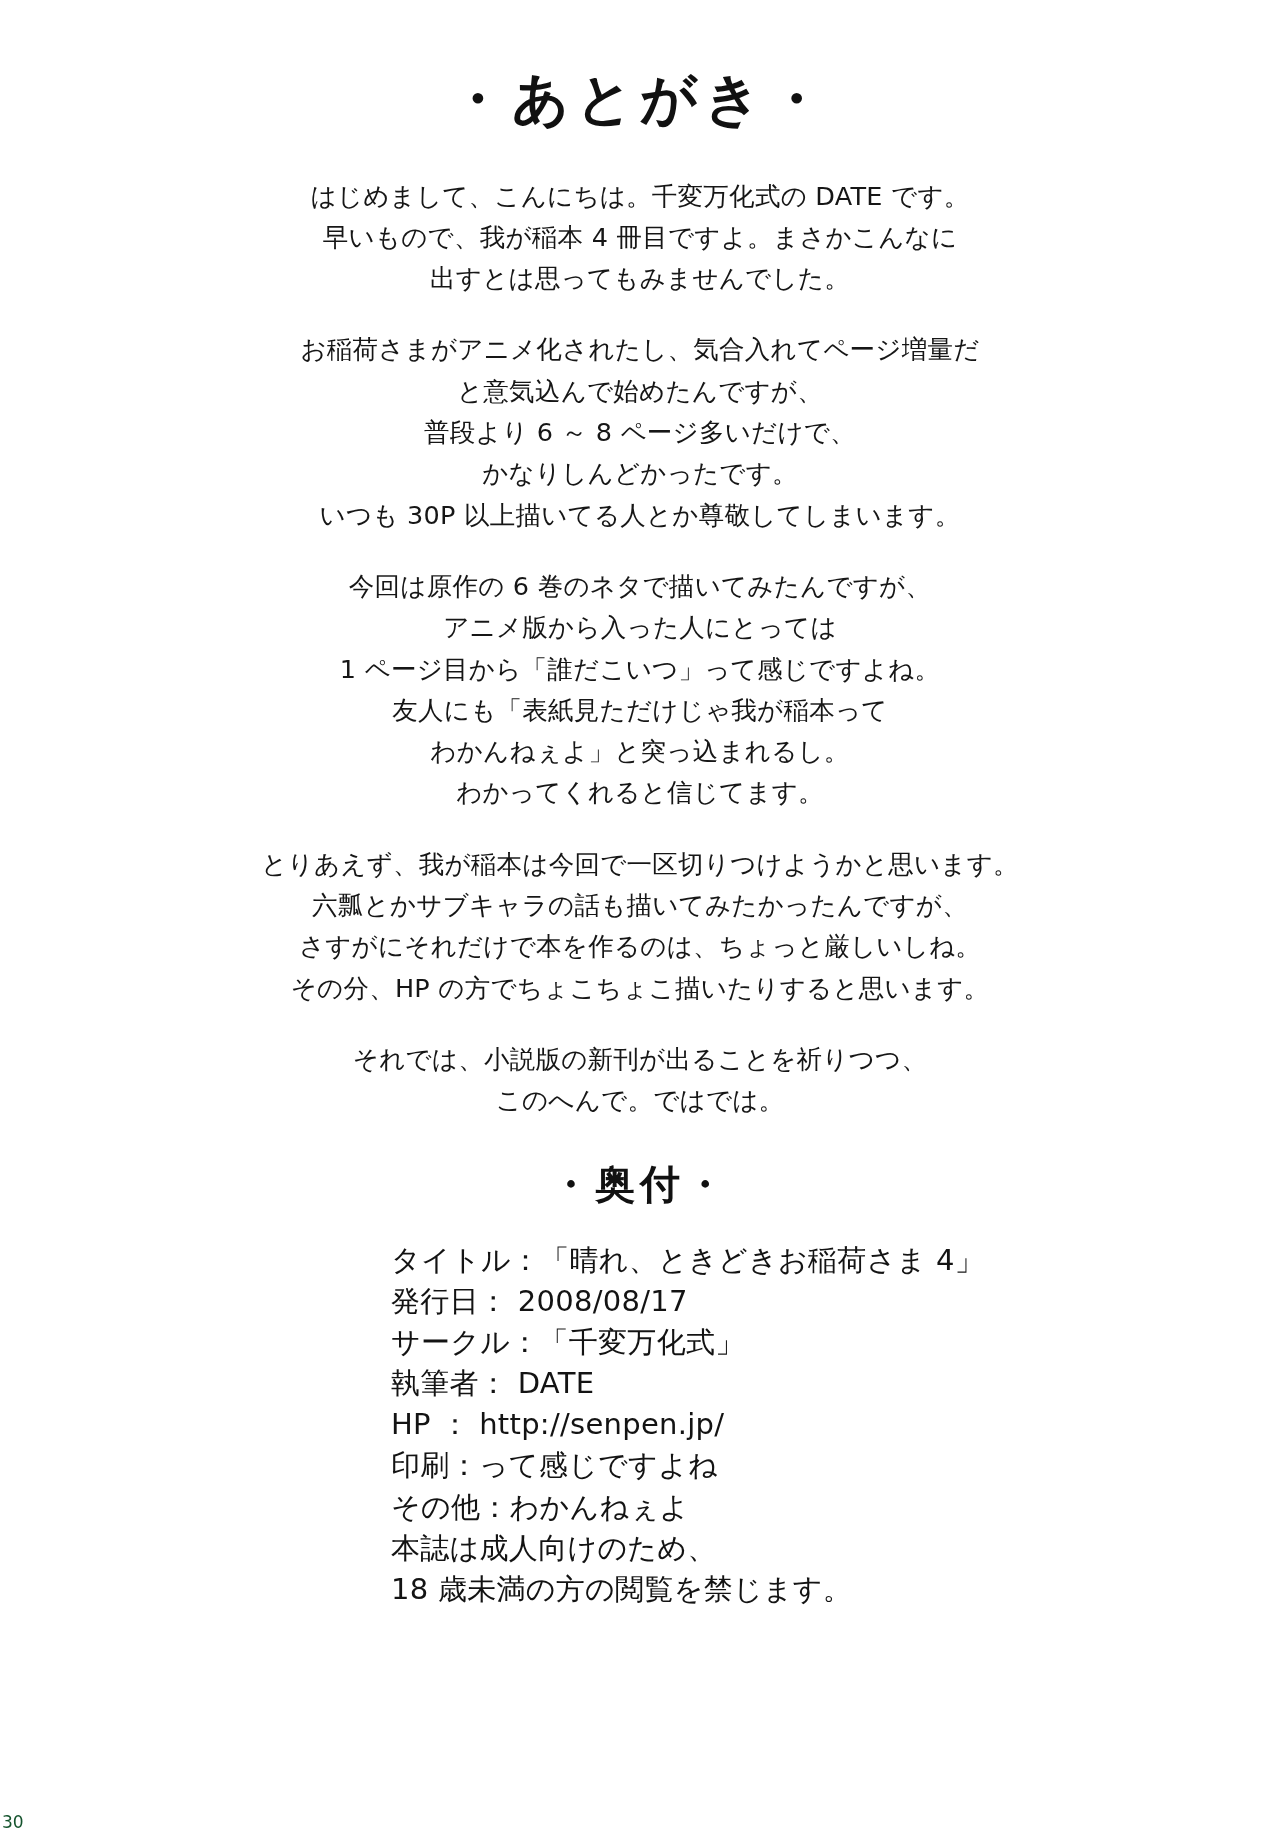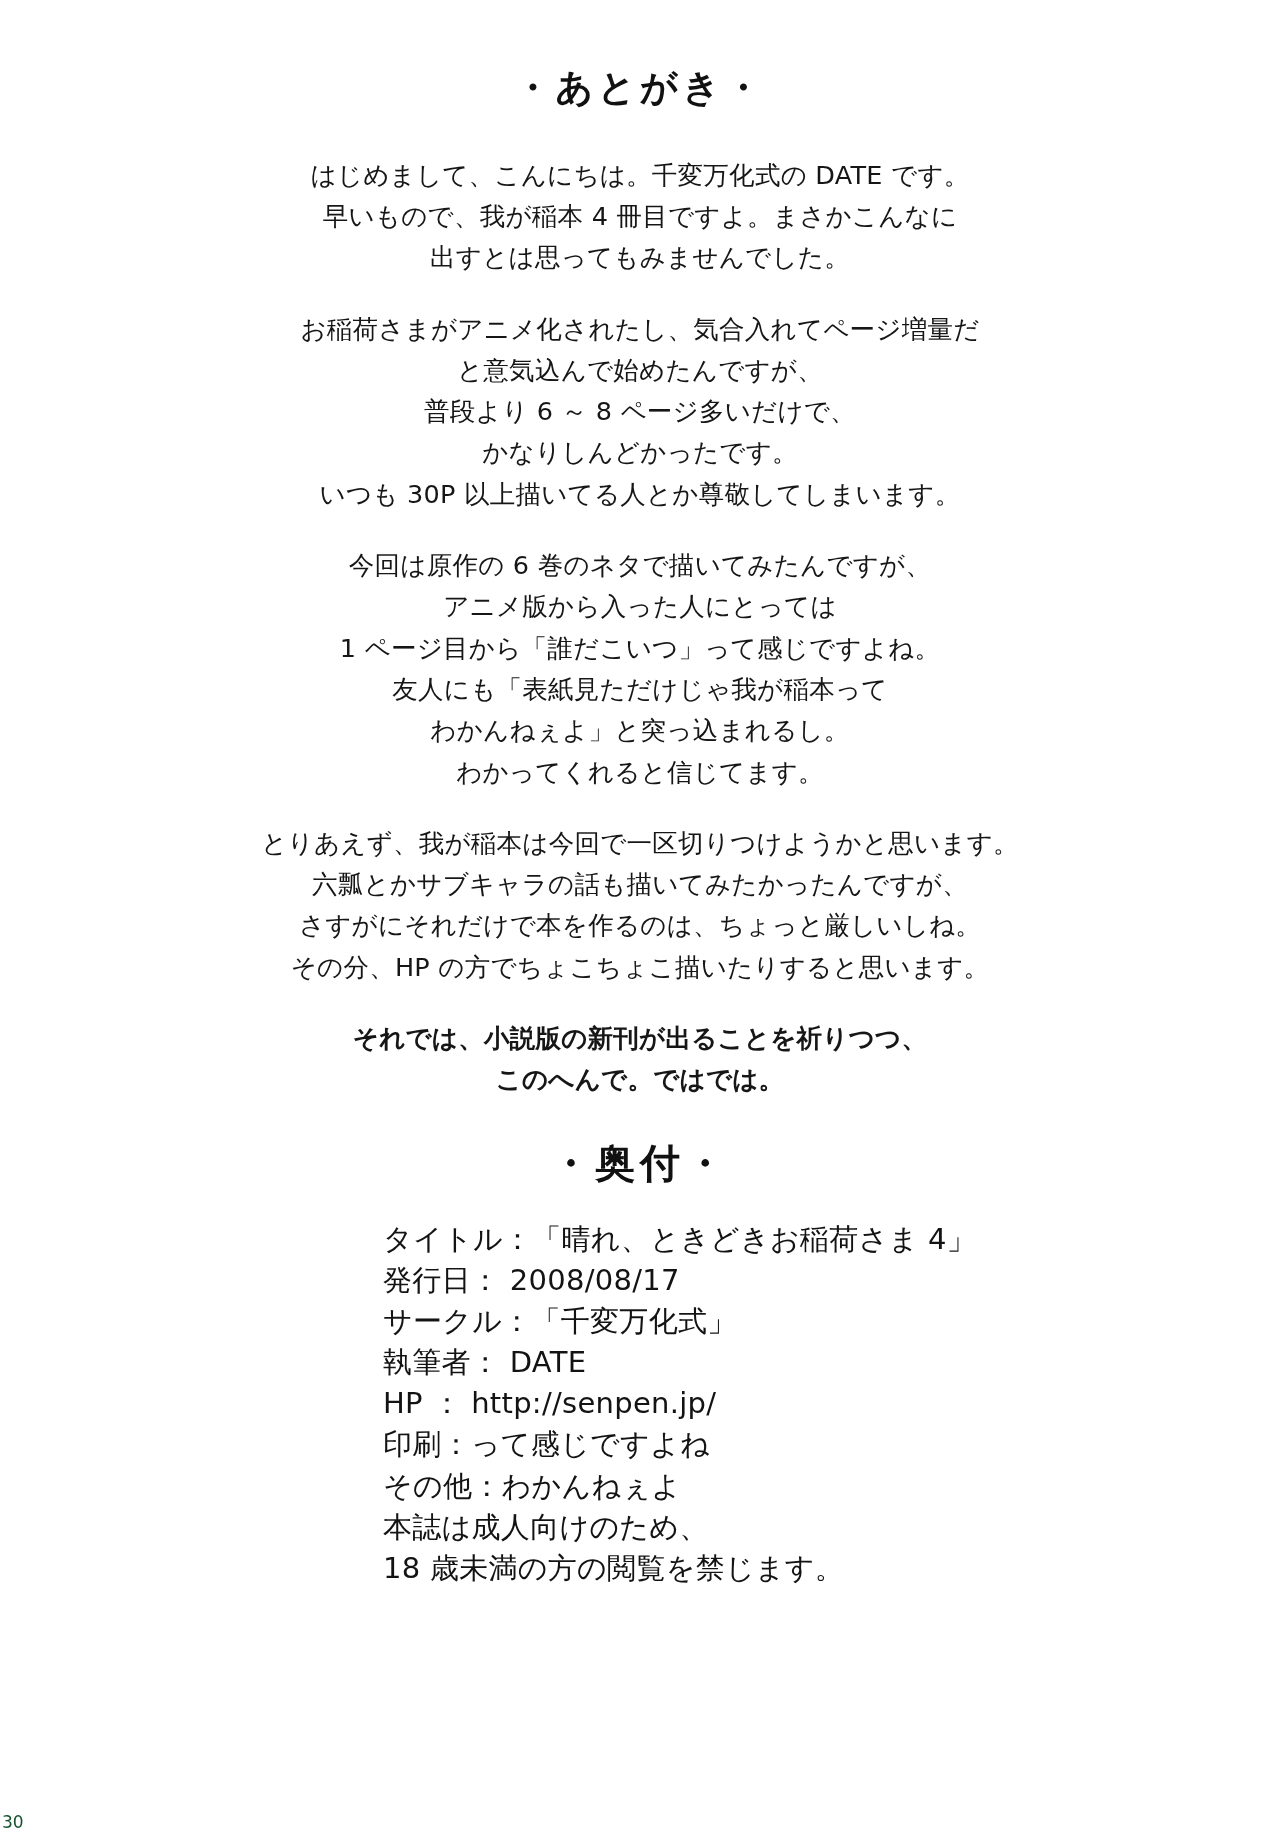--- a/index.html
+++ b/index.html
@@ -24,39 +24,39 @@
 
   
   .heading {
     text-align: center;
     font-weight: bold;
     letter-spacing: 0.12em;
     color: #111;
   }
   #afterword-heading {
     margin-top: 68px;
-    font-size: 37px;
+    font-size: 56px;
     line-height: 1.1;
   }
   #colophon-heading {
     margin-top: 40px;
     font-size: 40px;
     line-height: 1.1;
   }
 
   
   .afterword-body {
     margin: 12px auto;
     width: 1000px;
     text-align: center;
   }
   .para {
     margin: 0 auto 30px auto;
   }
-  .para:last-child { margin-bottom: 0; font-weight: bold; }
+  .para:last-child { margin-bottom: 0; }
   .line {
     font-size: 25.5px;
     line-height: 1.62;
     letter-spacing: 0.01em;
     white-space: nowrap;
     color: #161616;
   }
   #para-intro { margin-top: 46px; }
 
   
@@ -70,20 +70,21 @@
     text-align: left;
     padding-left: 243px;
     box-sizing: border-box;
   }
   .colophon li {
     font-size: 29px;
     line-height: 1.42;
     letter-spacing: 0.01em;
     white-space: nowrap;
     color: #131313;
+    margin-left: 8px;
   }
 
   
   #page-number {
     position: absolute;
     left: 2px;
     bottom: 6px;
     font-size: 17px;
     color: #14532d;
     font-family: "DejaVu Sans", sans-serif;

